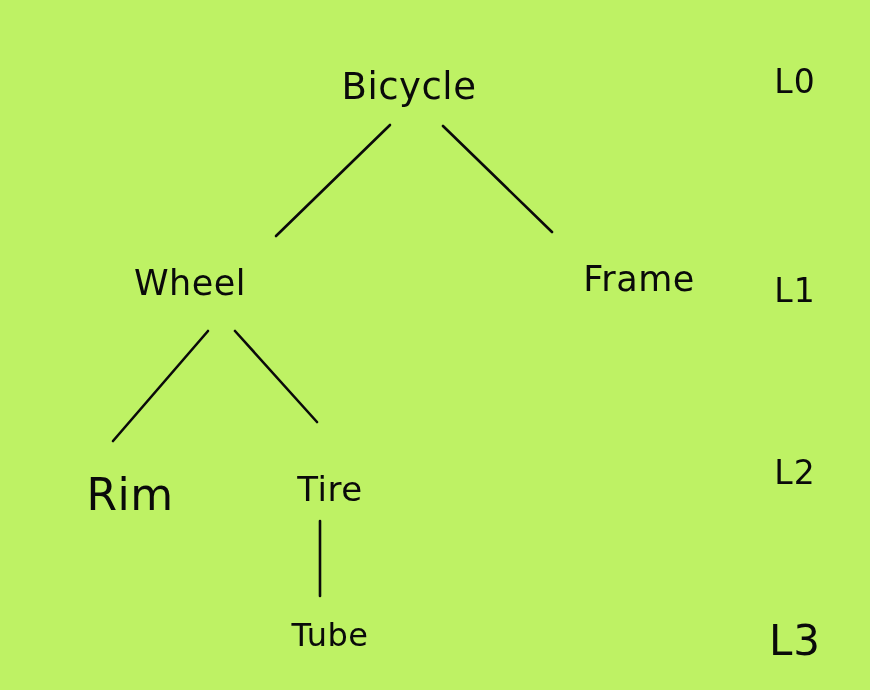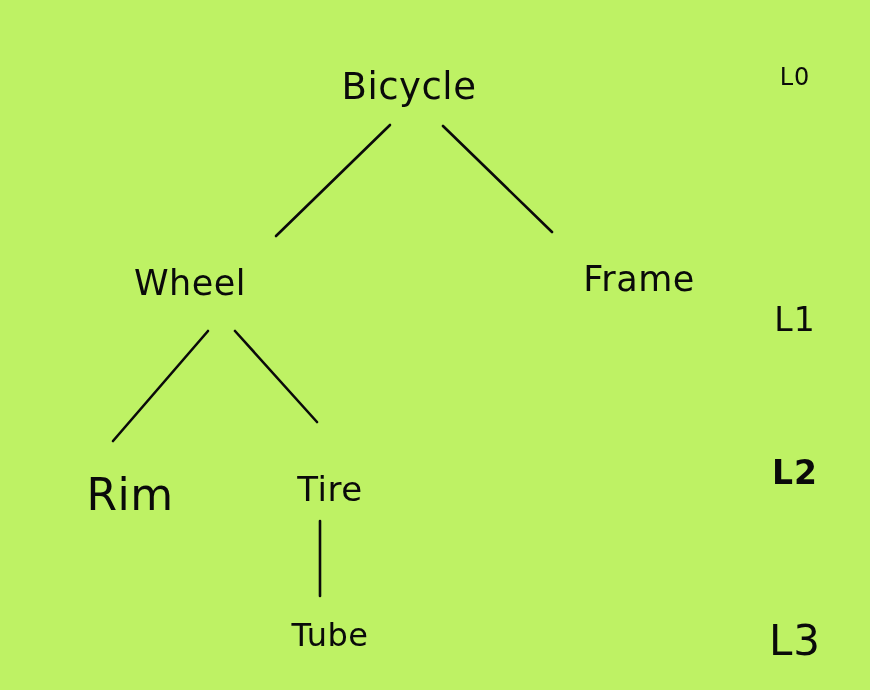--- a/index.html
+++ b/index.html
@@ -60,19 +60,19 @@
   <div id="node-layer">
       <div class="node-label" style="left: 409px; top: 68.14px; font-size: 37px; color: rgb(10, 10, 10);">Bicycle</div>
       <div class="node-label" style="left: 190px; top: 265.7px; font-size: 35px; color: rgb(10, 10, 10);">Wheel</div>
       <div class="node-label" style="left: 639px; top: 261.7px; font-size: 35px; color: rgb(10, 10, 10); text-align: right;">Frame</div>
       <div class="node-label" style="left: 130px; top: 473.48px; font-size: 44px; color: rgb(10, 10, 10);">Rim</div>
       <div class="node-label" style="left: 330px; top: 472.48px; font-size: 34px; color: rgb(10, 10, 10);">Tire</div>
       <div class="node-label" style="left: 330px; top: 619.48px; font-size: 32px; color: rgb(10, 10, 10);">Tube</div>
     </div>
 
   <div id="level-layer">
-      <div class="level-label" style="left: 795px; top: 65.26px; font-size: 24px; color: rgb(10, 10, 10);">L0</div>
-      <div class="level-label" style="left: 795px; top: 274.26px; font-size: 33px; color: rgb(10, 10, 10); margin-top: 29px;">L1</div>
-      <div class="level-label" style="left: 795px; top: 456.26px; font-size: 33px; color: rgb(10, 10, 10); font-weight: bold;">L2</div>
+      <div class="level-label" style="left: 795px; top: 65.26px; font-size: 33px; color: rgb(10, 10, 10);">L0</div>
+      <div class="level-label" style="left: 795px; top: 274.26px; font-size: 33px; color: rgb(10, 10, 10);">L1</div>
+      <div class="level-label" style="left: 795px; top: 456.26px; font-size: 33px; color: rgb(10, 10, 10);">L2</div>
       <div class="level-label" style="left: 795px; top: 620.26px; font-size: 42px; color: rgb(10, 10, 10);">L3</div>
     </div>
 
 </div>
 
 </body></html>

